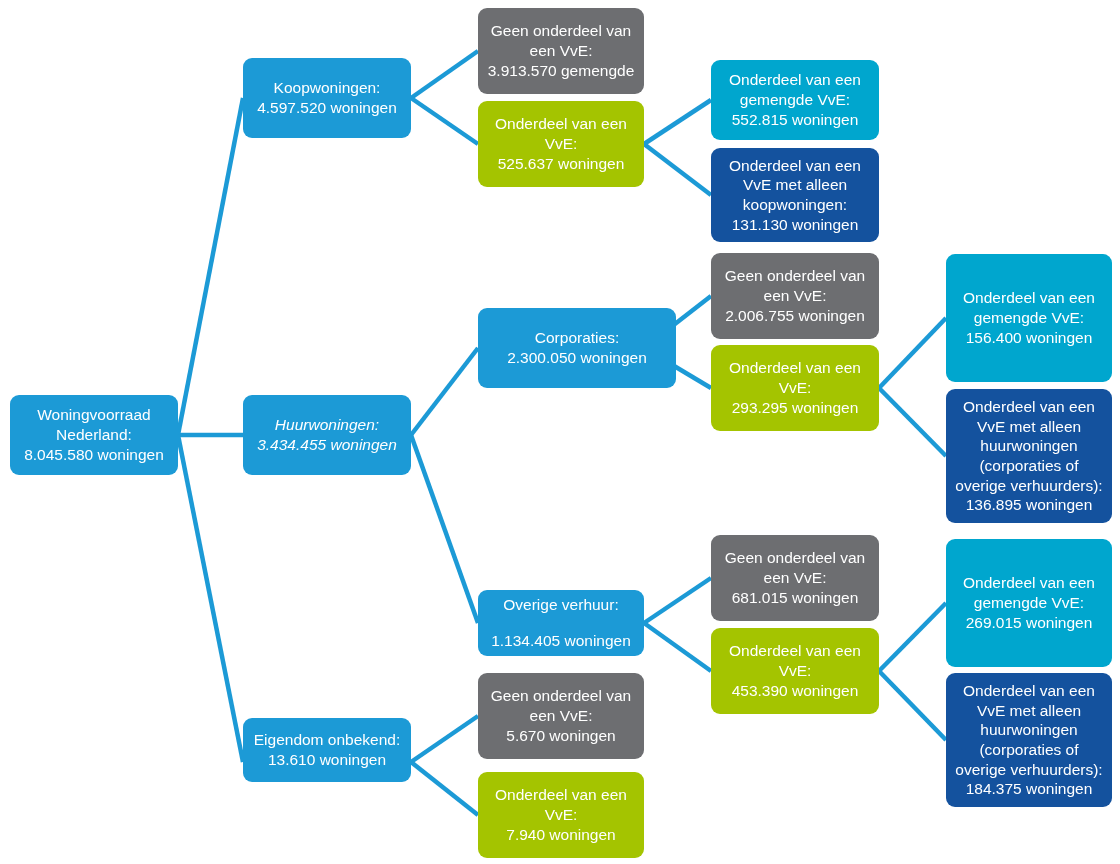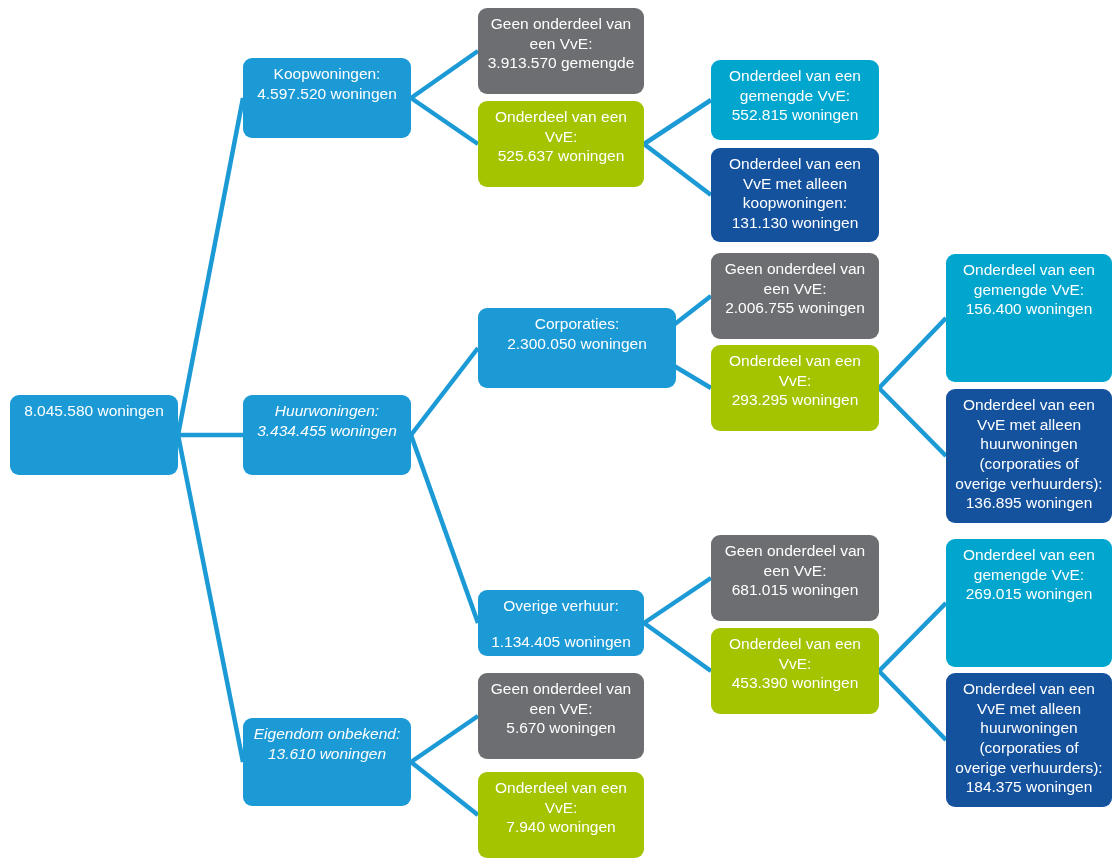--- a/index.html
+++ b/index.html
@@ -21,20 +21,21 @@
     pointer-events:none;
   }
   .node{
     position:absolute;
     box-sizing:border-box;
     border-radius:9px;
     color:#ffffff;
     display:flex;
     flex-direction:column;
     align-items:center;
+    justify-content:center;
     text-align:center;
     padding:6px 8px;
     line-height:1.27;
     z-index:2;
   }
   .node .lbl{
     display:block;
     width:100%;
     font-size:15.5px;
     white-space:pre-line;
@@ -71,20 +72,22 @@
       <line x1="879" y1="388" x2="946" y2="456" stroke="#1C9AD6" stroke-width="4.5" stroke-linecap="butt"></line>
       <line x1="644" y1="623" x2="711" y2="578" stroke="#1C9AD6" stroke-width="4.5" stroke-linecap="butt"></line>
       <line x1="644" y1="623" x2="711" y2="671" stroke="#1C9AD6" stroke-width="4.5" stroke-linecap="butt"></line>
       <line x1="879" y1="671" x2="946" y2="603" stroke="#1C9AD6" stroke-width="4.5" stroke-linecap="butt"></line>
       <line x1="879" y1="671" x2="946" y2="740" stroke="#1C9AD6" stroke-width="4.5" stroke-linecap="butt"></line>
       <line x1="411" y1="762" x2="478" y2="716" stroke="#1C9AD6" stroke-width="4.5" stroke-linecap="butt"></line>
       <line x1="411" y1="762" x2="478" y2="815" stroke="#1C9AD6" stroke-width="4.5" stroke-linecap="butt"></line>
     </svg>
   <div id="nodes">
       <div class="node c-blue" id="node-root" style="left: 10px; top: 395px; width: 168px; height: 80px;">
+        <span class="lbl">Woningvoorraad
+Nederland:</span>
         <span class="val">8.045.580 woningen</span>
       </div>
       <div class="node c-blue" id="node-koop" style="left: 243px; top: 58px; width: 168px; height: 80px;">
         <span class="lbl">Koopwoningen:</span>
         <span class="val">4.597.520 woningen</span>
       </div>
       <div class="node c-gray" id="node-koop-geen-vve" style="left: 478px; top: 8px; width: 166px; height: 86px;">
         <span class="lbl">Geen onderdeel van
 een VvE:</span>
         <span class="val">3.913.570 gemengde</span>
@@ -156,21 +159,21 @@
         <span class="val">269.015 woningen</span>
       </div>
       <div class="node c-navy" id="node-ov-alleen-huur" style="left: 946px; top: 673px; width: 166px; height: 134px;">
         <span class="lbl">Onderdeel van een
 VvE met alleen
 huurwoningen
 (corporaties of
 overige verhuurders):</span>
         <span class="val">184.375 woningen</span>
       </div>
-      <div class="node c-blue" id="node-onbekend" style="left: 243px; top: 718px; width: 168px; height: 88px; font-style: italic;">
+      <div class="node c-blue" id="node-onbekend" style="left: 243px; top: 718px; width: 168px; height: 64px;">
         <span class="lbl">Eigendom onbekend:</span>
         <span class="val">13.610 woningen</span>
       </div>
       <div class="node c-gray" id="node-onb-geen-vve" style="left: 478px; top: 673px; width: 166px; height: 86px;">
         <span class="lbl">Geen onderdeel van
 een VvE:</span>
         <span class="val">5.670 woningen</span>
       </div>
       <div class="node c-green" id="node-onb-vve" style="left: 478px; top: 772px; width: 166px; height: 86px;">
         <span class="lbl">Onderdeel van een

